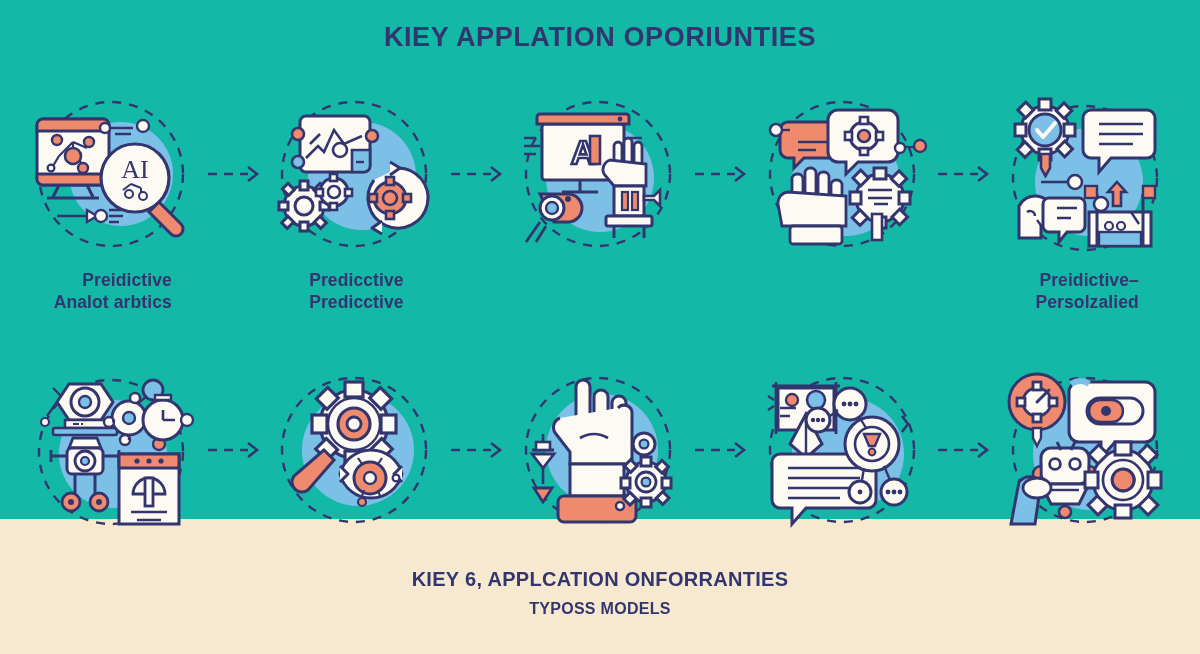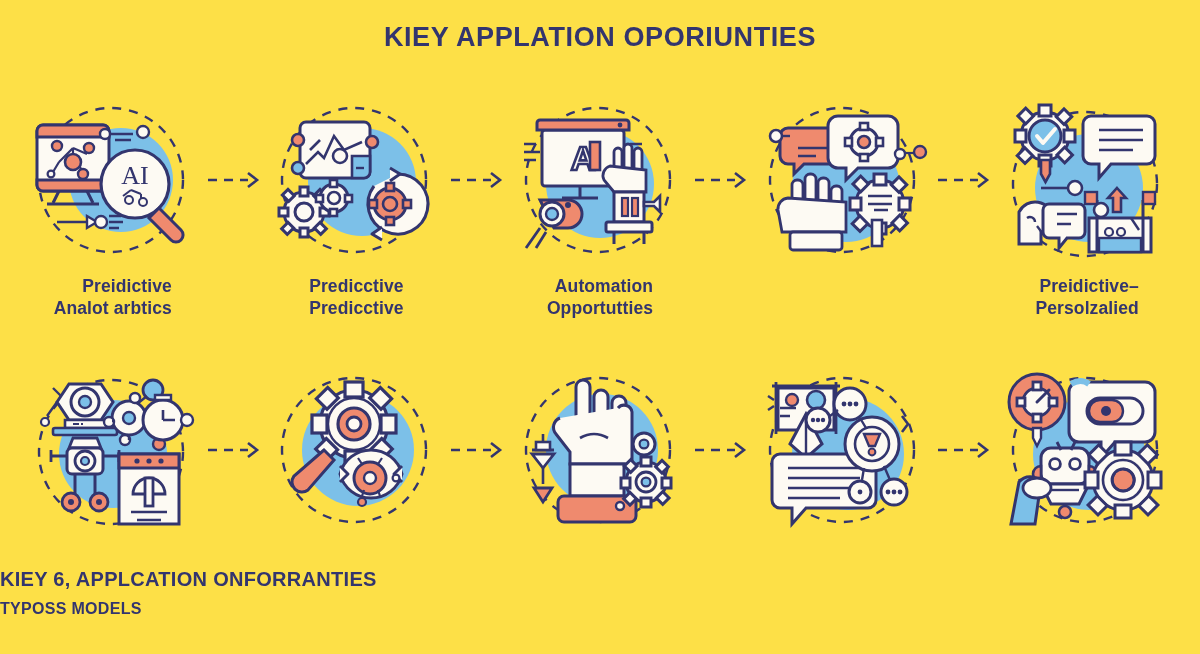--- a/index.html
+++ b/index.html
@@ -9,22 +9,22 @@
   body {
     width: 1200px;
     height: 654px;
     overflow: hidden;
     font-family: "Liberation Sans", sans-serif;
     background: #f7e9d0;
   }
   .infographic {
     position: relative;
     width: 1200px;
-    height: 654px;
-    background: #fde047;
+    height: 519px;
+    background: #14b8a6;
     box-sizing: border-box;
   }
   .title {
     position: absolute;
     top: 22px;
     left: 0;
     width: 1200px;
     text-align: center;
     font-size: 27px;
     font-weight: bold;
@@ -34,21 +34,21 @@
   .row {
     position: absolute;
     left: 0;
     width: 1200px;
     display: flex;
     justify-content: space-between;
     align-items: flex-start;
     padding: 0 22px;
     box-sizing: border-box;
   }
-  .row-top { top: 92px; }
+  .row-top { top: 86px; }
   .row-bottom { top: 362px; }
 
   .step {
     width: 200px;
     display: flex;
     flex-direction: column;
     align-items: center;
   }
   .icon-wrap {
     position: relative;
@@ -77,21 +77,21 @@
     justify-content: center;
     flex: 0 0 62px;
   }
   .arrow svg { display: block; }
 
   .footer {
     position: absolute;
     left: 0;
     top: 568px;
     width: 1200px;
-    text-align: left;
+    text-align: center;
     color: #33356e;
   }
   .footer-line1 {
     font-size: 20px;
     font-weight: bold;
     letter-spacing: 0.3px;
   }
   .footer-line2 {
     font-size: 16px;
     font-weight: bold;
@@ -264,24 +264,20 @@
           <rect x="96" y="130" width="46" height="10" rx="2" fill="#fdfaf3" stroke="#33356e" stroke-width="3"></rect>
           <path d="M104 140 v12 M134 140 v12" stroke="#33356e" stroke-width="3"></path>
           <path d="M134 110 h10 l6 -6 v16 l-6 -6 h-10 z" fill="#fdfaf3" stroke="#33356e" stroke-width="2.6"></path>
 
           <path d="M30 108 h28 a14 14 0 0 1 0 28 h-14 z" fill="#ef8a6e" stroke="#33356e" stroke-width="3"></path>
           <circle cx="42" cy="122" r="12" fill="#fdfaf3" stroke="#33356e" stroke-width="3"></circle>
           <circle cx="42" cy="122" r="6" fill="#7cc0e8" stroke="#33356e" stroke-width="2.4"></circle>
           <circle cx="58" cy="113" r="3" fill="#33356e"></circle>
           <path d="M30 136 l-14 20 M36 140 l-10 16" stroke="#33356e" stroke-width="2.8" fill="none"></path>
         </svg>
-      </div>
-      <div class="step-label">
-        <div>Automation</div>
-        <div>Opportutties</div>
       </div>
     </div>
 
     <div class="arrow">
       <svg width="58" height="20" viewBox="0 0 58 20">
         <path d="M2 10 h40" stroke="#33356e" stroke-width="2.6" fill="none" stroke-dasharray="9 7"></path>
         <path d="M42 3 l9 7 l-9 7" stroke="#33356e" stroke-width="2.6" fill="none"></path>
       </svg>
     </div>
 

